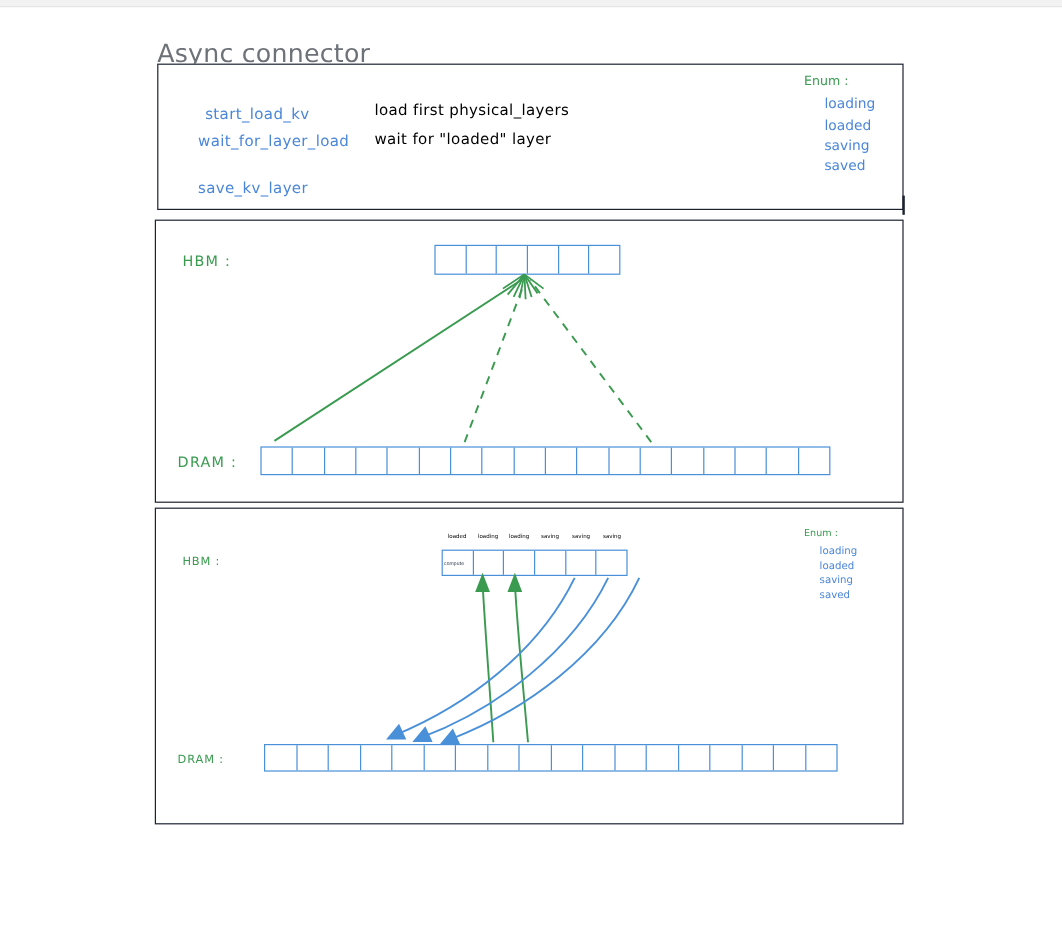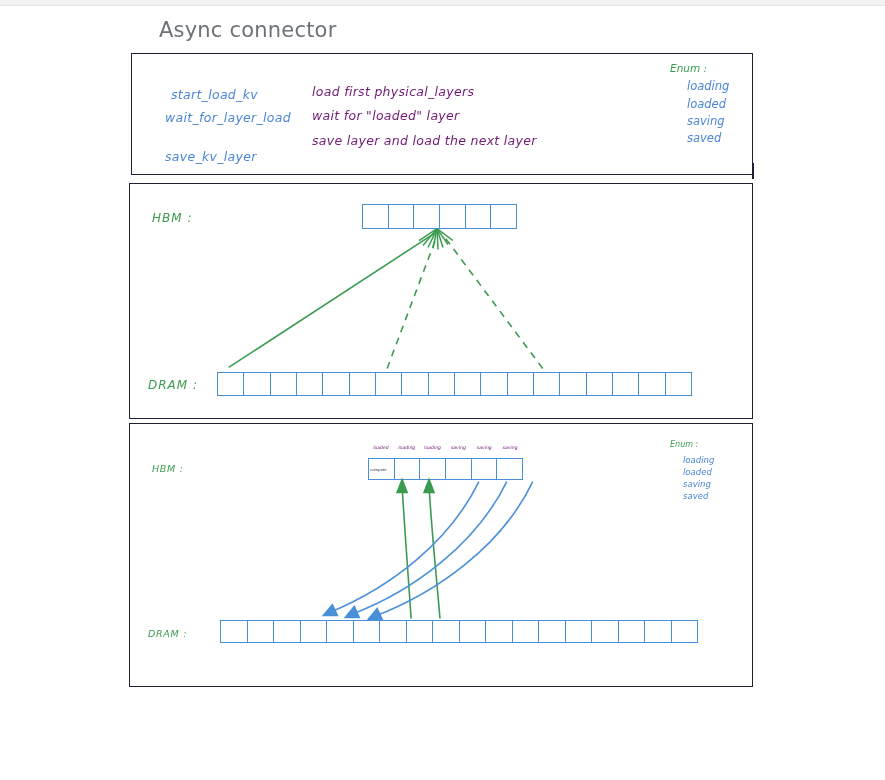--- a/index.html
+++ b/index.html
@@ -17,51 +17,49 @@
   }
   .topstrip {
     position: absolute;
     left: 0; top: 0;
     width: 885px; height: 5px;
     background: #f2f2f2;
     border-bottom: 1px solid #e6e6e6;
   }
   .page-title {
     position: absolute;
-    left: 131px; top: 18px;
+    left: 131px; top: 33px;
     font-size: 21px;
     color: #6d7278;
     letter-spacing: 0.2px;
     white-space: nowrap;
-    margin-left: 28px;
   }
   .panel {
     position: absolute;
     background: #ffffff;
     border: 1.6px solid #1d2230;
     box-sizing: border-box;
   }
   #panel1 { left: 131px; top: 53px;  width: 622px; height: 122px; }
   #panel2 { left: 129px; top: 183px; width: 624px; height: 236px; }
   #panel3 { left: 129px; top: 423px; width: 624px; height: 264px; }
   .panel-tick {
     position: absolute;
     left: 752px; top: 163px;
     width: 2px; height: 16px;
     background: #1d2230;
   }
 
   
   .hand {
     font-family: "DejaVu Sans", sans-serif;
-    font-style: italic;
     white-space: nowrap;
   }
   .blue  { color: #4a86d8; }
-  .red   { color: #701a75; }
+  .red   { color: #000000; }
   .green { color: #3a9b50; }
 
   .fn-name { position: absolute; font-size: 12.5px; letter-spacing: 0.3px; }
   .fn-desc { position: absolute; font-size: 12.5px; letter-spacing: 0.3px; }
 
   .enum-title { position: absolute; font-size: 10.5px; }
   .enum-item  { position: absolute; font-size: 11.5px; }
   .enum-title.sm { font-size: 8px; }
   .enum-item.sm  { font-size: 8.5px; }
 
@@ -122,21 +120,20 @@
   <div class="page-title hand" style="font-style:normal">Async connector</div>
 
   <div class="panel" id="panel1">
 
     <div class="fn-name hand blue" style="left:39px; top:33px;">start_load_kv</div>
     <div class="fn-name hand blue" style="left:33px; top:56px;">wait_for_layer_load</div>
     <div class="fn-name hand blue" style="left:33px; top:95px;">save_kv_layer</div>
 
     <div class="fn-desc hand red" style="left:180px; top:30px;">load first physical_layers</div>
     <div class="fn-desc hand red" style="left:180px; top:54px;">wait for "loaded" layer</div>
-    <div class="fn-desc hand red" style="left:180px; top:79px;">save layer and load the next layer</div>
 
     <div class="enum-title hand green" style="left:538px; top:8px;">Enum :</div>
     <div class="enum-item hand blue" style="left:555px; top:25px;">loading</div>
     <div class="enum-item hand blue" style="left:555px; top:43px;">loaded</div>
     <div class="enum-item hand blue" style="left:555px; top:60px;">saving</div>
     <div class="enum-item hand blue" style="left:555px; top:77px;">saved</div>
   </div>
   <div class="panel-tick"></div>
 
   <div class="panel" id="panel2">

